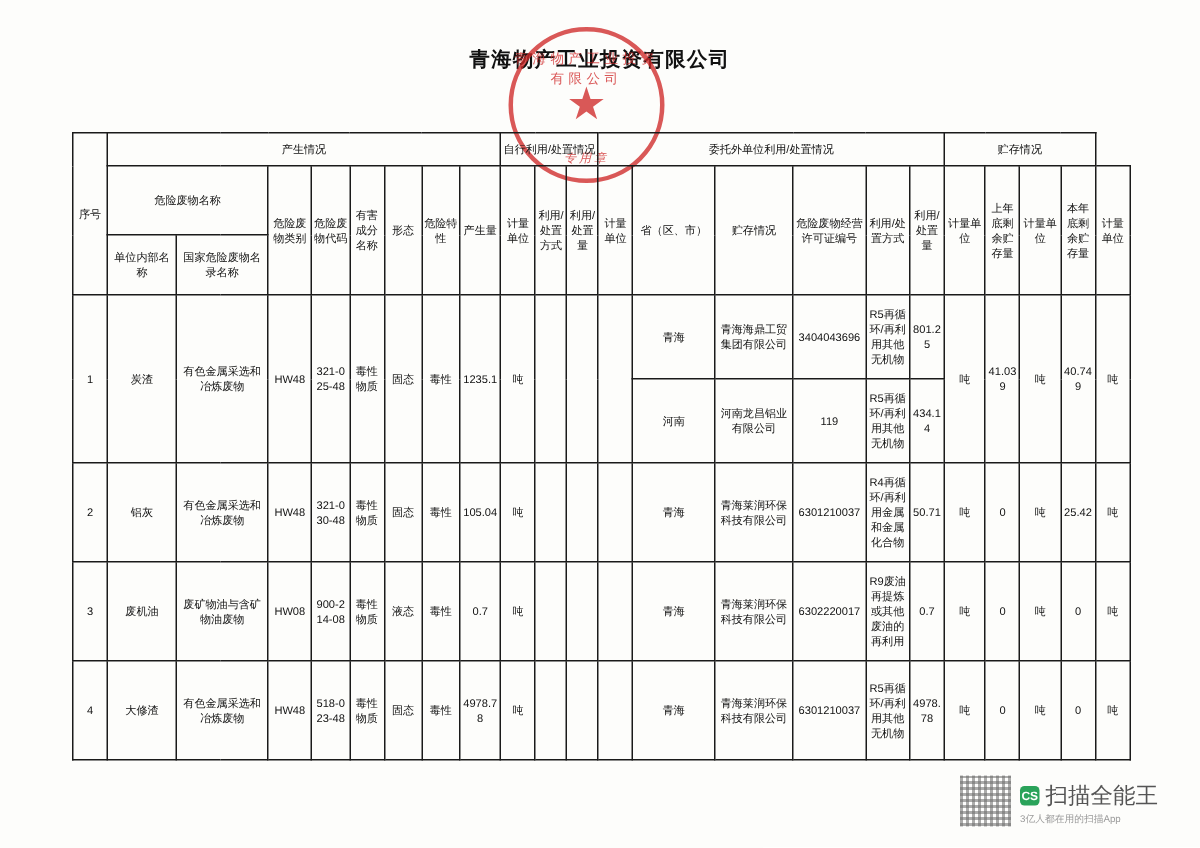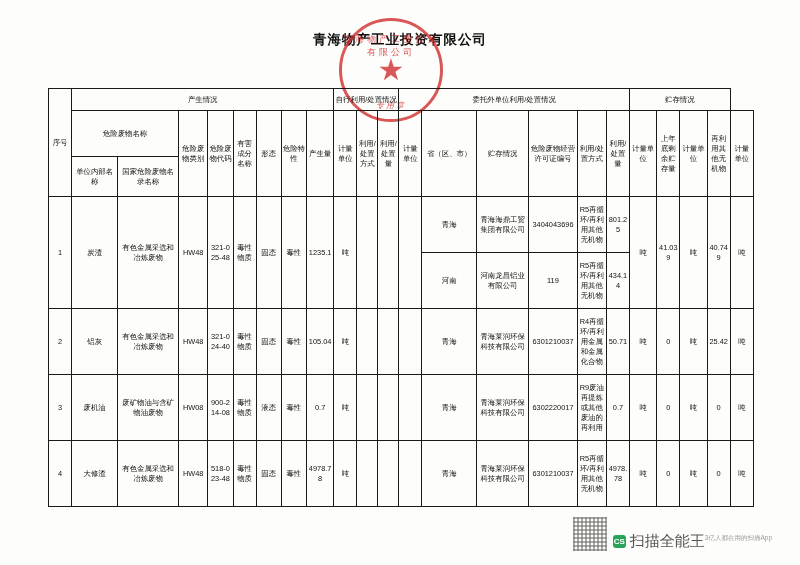--- a/index.html
+++ b/index.html
@@ -98,21 +98,21 @@
     gap: 6px;
   }
   .qr {
     width: 34px; height: 34px;
     background:
       repeating-linear-gradient(0deg, #6a6a6a 0 2px, #ffffff 2px 4px),
       repeating-linear-gradient(90deg, #6a6a6a 0 2px, #ffffff 2px 4px);
     background-blend-mode: multiply;
     opacity: .55;
   }
-  .scan-text { display: flex; align-items: flex-start; }
+  .scan-text { display: flex; flex-direction: column; align-items: flex-start; }
   .scan-row { display: flex; align-items: center; gap: 4px; }
   .cs-logo {
     width: 13px; height: 13px; border-radius: 3px;
     background: #2aa35a; color: #fff; font-size: 8px;
     display: flex; align-items: center; justify-content: center;
     font-weight: bold;
   }
   .scan-main { font-size: 15px; color: #555; }
   .scan-sub { font-size: 6.5px; color: #9a9a9a; margin-top: 2px; }
 </style>
@@ -180,21 +180,21 @@
           <td rowspan="2">利用/处置量</td>
           <td rowspan="2">计量单位</td>
           <td rowspan="2">省（区、市）</td>
           <td rowspan="2">贮存情况</td>
           <td rowspan="2">危险废物经营许可证编号</td>
           <td rowspan="2">利用/处置方式</td>
           <td rowspan="2">利用/处置量</td>
           <td rowspan="2">计量单位</td>
           <td rowspan="2">上年底剩余贮存量</td>
           <td rowspan="2">计量单位</td>
-          <td rowspan="2">再利用其他无机物</td>
+          <td rowspan="2">本年底剩余贮存量</td>
           <td rowspan="2">计量单位</td>
         </tr>
         <tr class="sub-head2">
           <td>单位内部名称</td>
           <td colspan="2">国家危险废物名录名称</td>
         </tr>
 
         <tr class="data-row">
           <td rowspan="2">1</td>
           <td rowspan="2">炭渣</td>
@@ -226,21 +226,21 @@
           <td>119</td>
           <td>R5再循环/再利用其他无机物</td>
           <td>434.14</td>
         </tr>
 
         <tr class="tall">
           <td>2</td>
           <td>铝灰</td>
           <td colspan="2">有色金属采选和冶炼废物</td>
           <td>HW48</td>
-          <td>321-024-40</td>
+          <td>321-030-48</td>
           <td>毒性物质</td>
           <td>固态</td>
           <td>毒性</td>
           <td>105.04</td>
           <td>吨</td>
           <td></td>
           <td></td>
           <td></td>
           <td>青海</td>
           <td>青海莱润环保科技有限公司</td>

